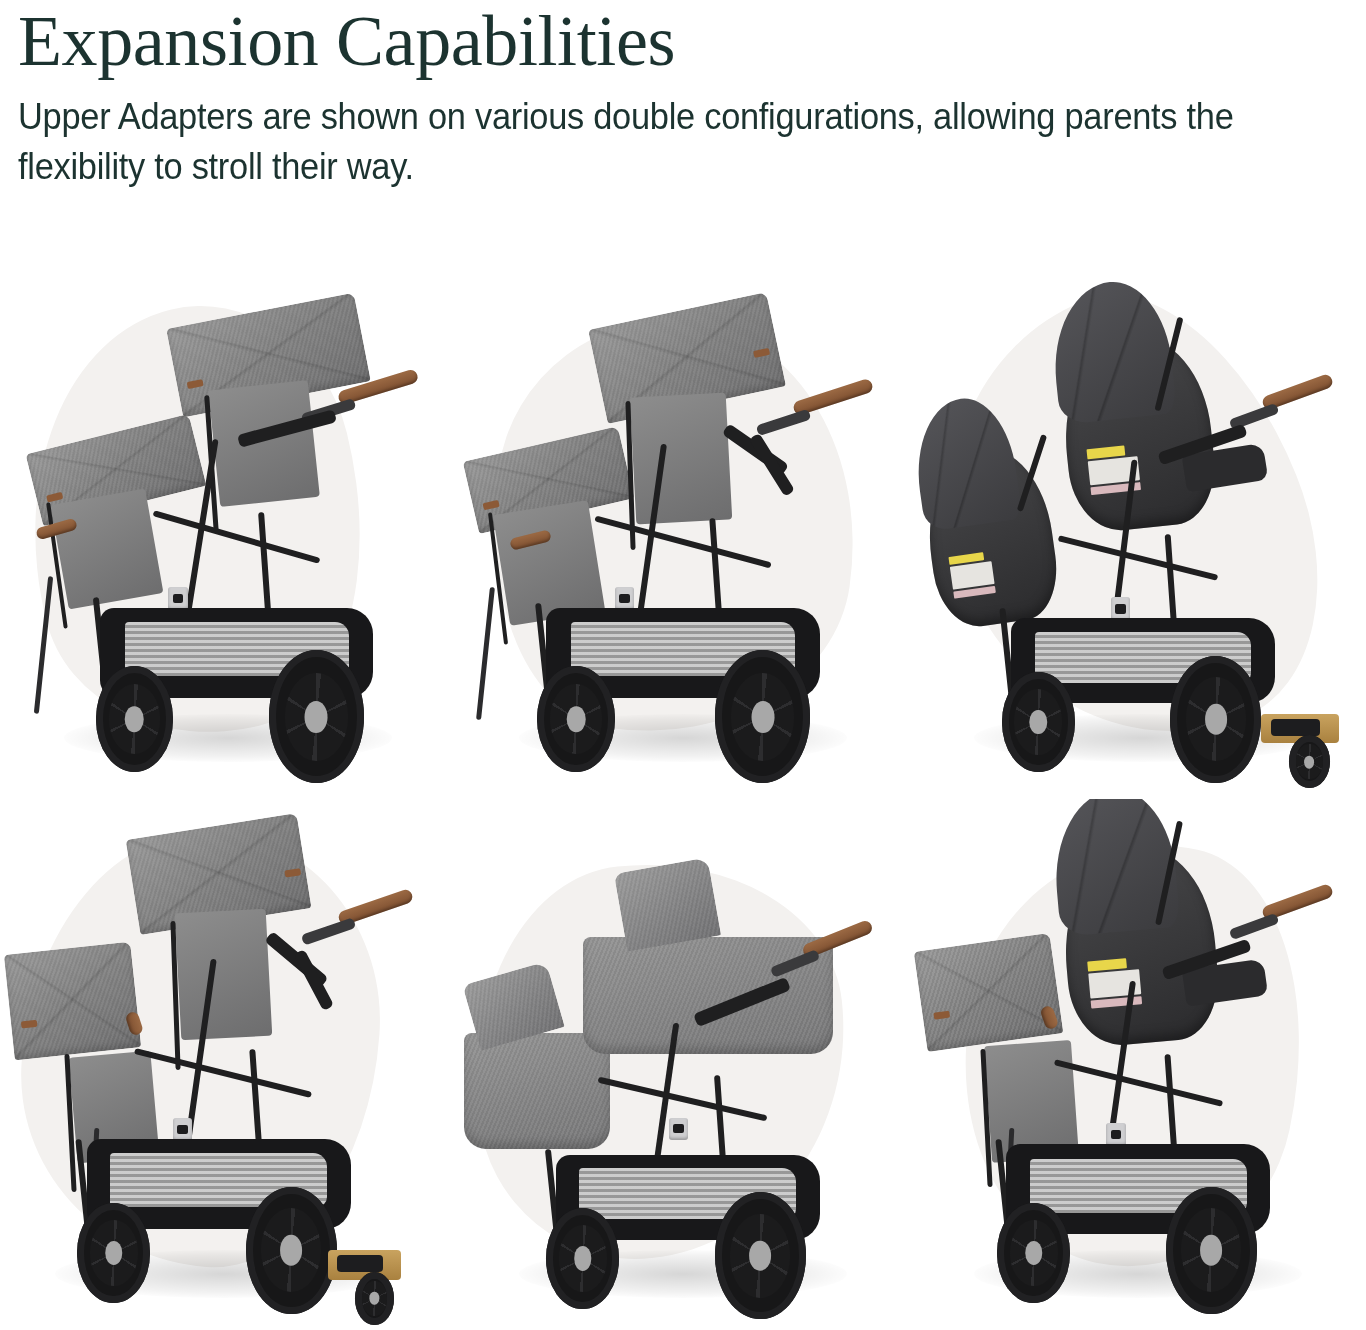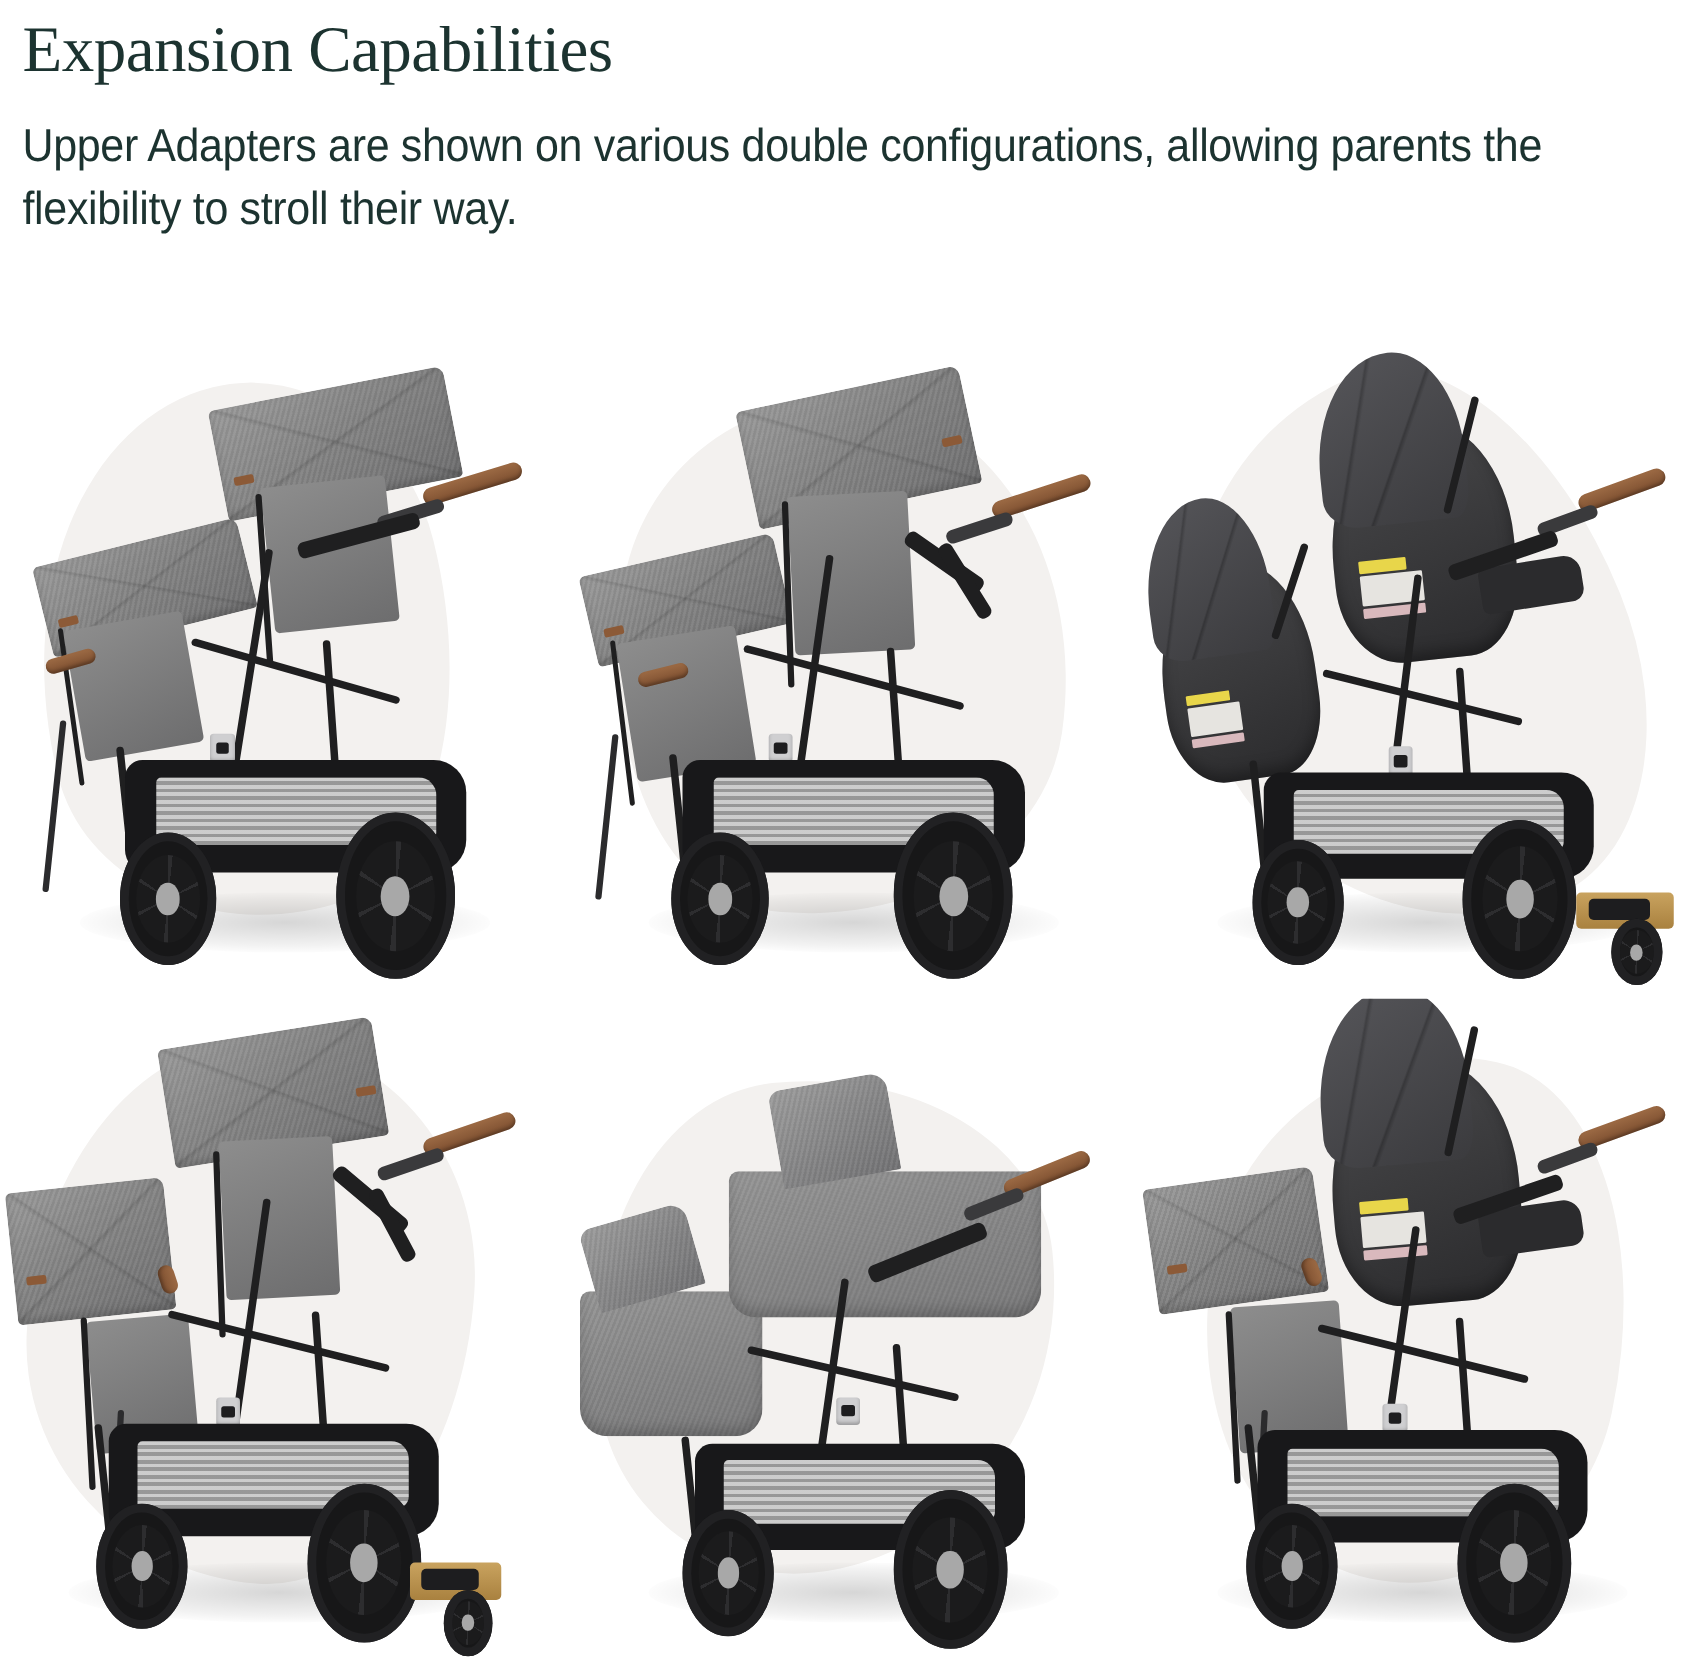--- a/index.html
+++ b/index.html
@@ -23,21 +23,21 @@
   
   .header {
     position: absolute;
     left: 18px;
     top: 4px;
     width: 1330px;
   }
 
   .page-title {
     font-family: "Liberation Serif", "DejaVu Serif", serif;
-    font-size: 52px;
+    font-size: 72px;
     line-height: 74px;
     font-weight: 400;
     color: #1c3330;
     letter-spacing: -0.4px;
     white-space: nowrap;
   }
 
   .page-subtitle {
     margin-top: 14px;
     font-family: "Liberation Sans", sans-serif;

